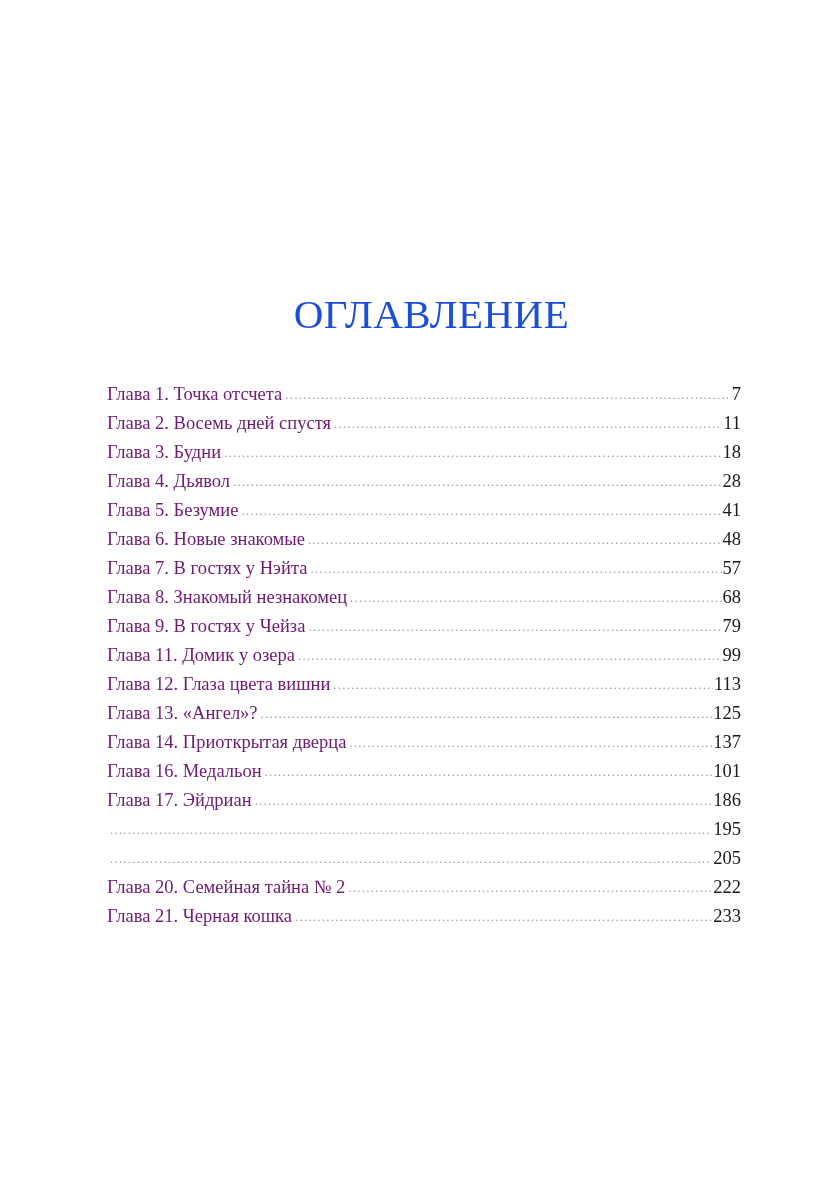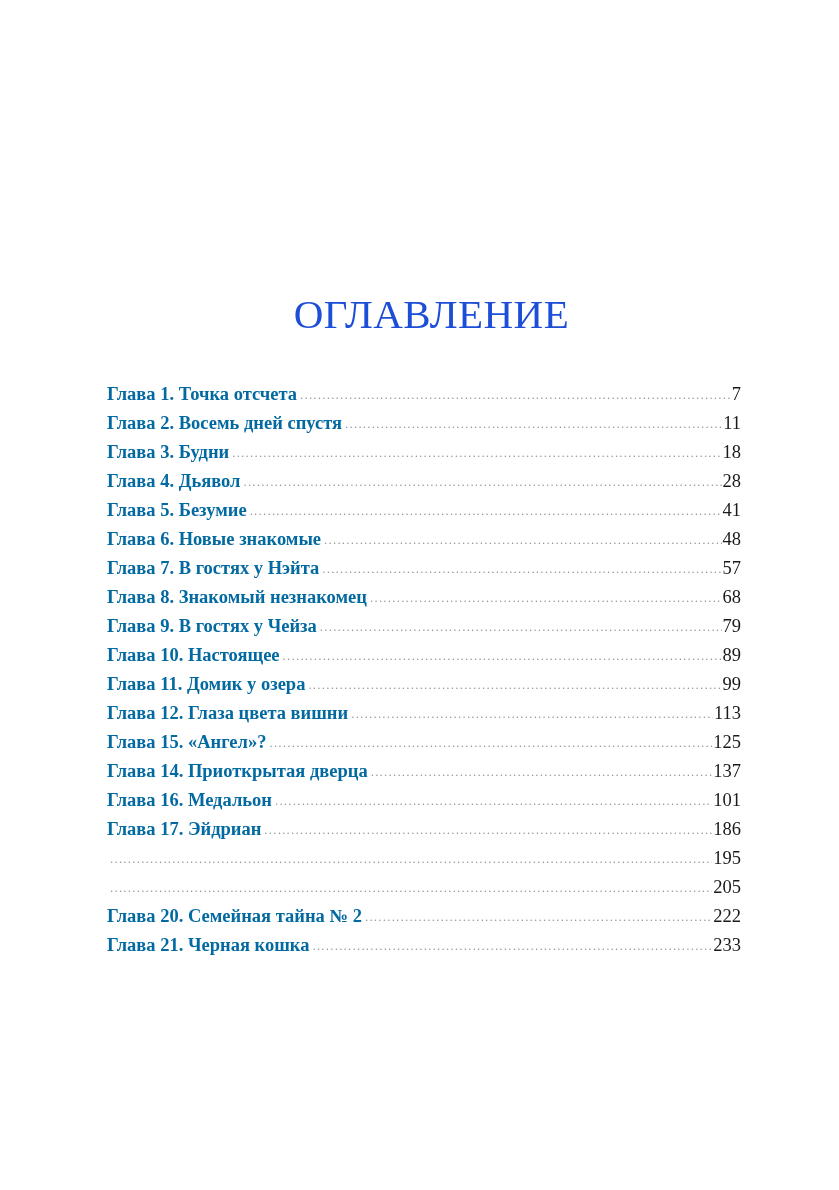--- a/index.html
+++ b/index.html
@@ -39,23 +39,23 @@
     }
     .toc-row {
       display: flex;
       align-items: baseline;
       height: 29px;
       font-size: 18.5px;
       line-height: 29px;
       white-space: nowrap;
     }
     .toc-title {
-      font-weight: bold;
+      font-weight: normal;
       flex: 0 0 auto;
-      color: #0369a1;
+      color: #701a75;
     }
     .toc-leader {
       flex: 1 1 auto;
       overflow: hidden;
       color: #9a9a9a;
       font-size: 13px;
       letter-spacing: 1.2px;
       margin: 0 1px 0 3px;
       position: relative;
       top: -1px;
@@ -115,36 +115,31 @@
     <span class="toc-title">Глава 8. Знакомый незнакомец</span>
     <span class="toc-leader"></span>
     <span class="toc-page">68</span>
   </li>
   <li class="toc-row">
     <span class="toc-title">Глава 9. В гостях у Чейза</span>
     <span class="toc-leader"></span>
     <span class="toc-page">79</span>
   </li>
   <li class="toc-row">
-    <span class="toc-title">Глава 10. Настоящее</span>
-    <span class="toc-leader"></span>
-    <span class="toc-page">89</span>
-  </li>
-  <li class="toc-row">
     <span class="toc-title">Глава 11. Домик у озера</span>
     <span class="toc-leader"></span>
     <span class="toc-page">99</span>
   </li>
   <li class="toc-row">
     <span class="toc-title">Глава 12. Глаза цвета вишни</span>
     <span class="toc-leader"></span>
     <span class="toc-page">113</span>
   </li>
   <li class="toc-row">
-    <span class="toc-title">Глава 15. «Ангел»?</span>
+    <span class="toc-title">Глава 13. «Ангел»?</span>
     <span class="toc-leader"></span>
     <span class="toc-page">125</span>
   </li>
   <li class="toc-row">
     <span class="toc-title">Глава 14. Приоткрытая дверца</span>
     <span class="toc-leader"></span>
     <span class="toc-page">137</span>
   </li>
   <li class="toc-row">
     <span class="toc-title">Глава 16. Медальон</span>

